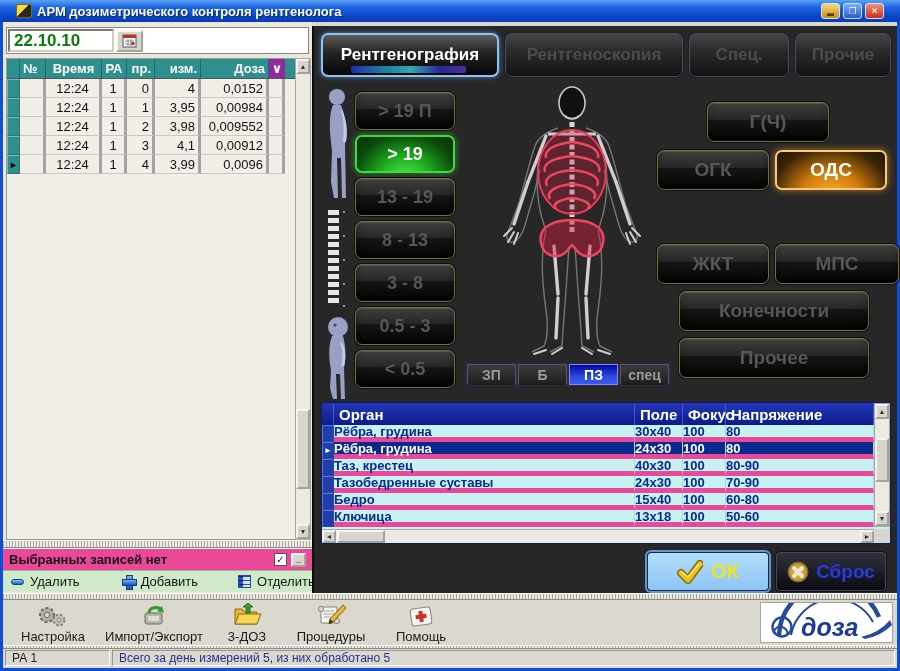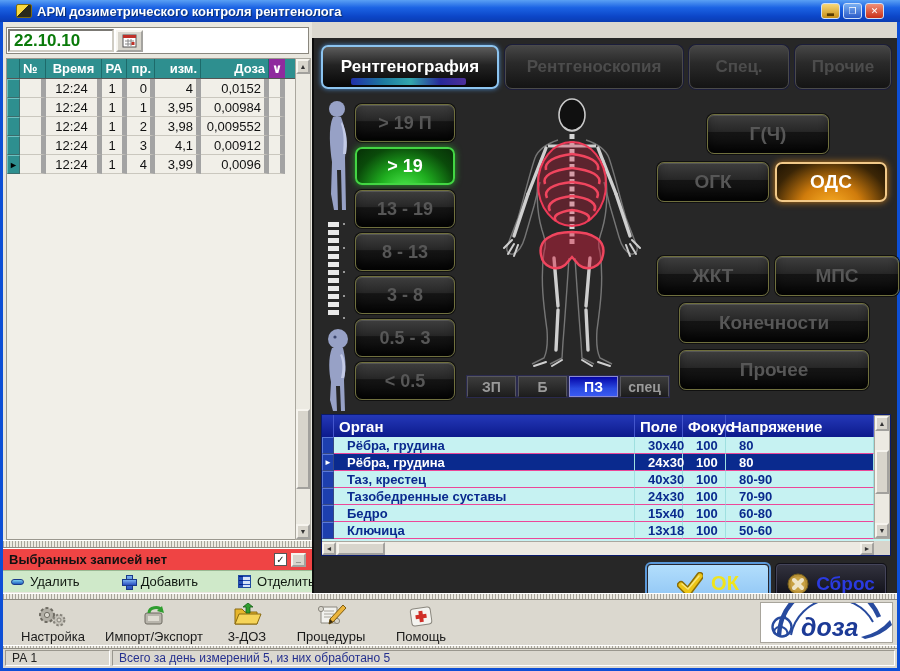--- a/index.html
+++ b/index.html
@@ -35,40 +35,40 @@
   .calbtn { width:27px; height:22px; margin-left:2px; background:#d8d5cc; border:2px outset #f8f6f0;
     display:flex; align-items:center; justify-content:center; }
   .timebox { flex:1; text-align:center; color:#0f9f0f; font-weight:bold; font-size:16px; }
 
   .mtable { position:absolute; left:3px; top:36px; width:289px; height:482px; background:#f1efe8;
     border:1px solid #9a978e; border-right:none; overflow:hidden; }
   .mt-h { display:flex; height:20px; background:#2e8f8f; color:#fff; font-weight:bold; font-size:13px;
     border-bottom:1px solid #555; }
   .mt-h .c { display:flex; align-items:center; padding:0 3px; border-right:1px solid #1d6a6a; }
   .mt-r { display:flex; height:19px; font-size:13px; color:#111; }
-  .mt-r .c { border-right:5px solid #a3a3a3; border-bottom:1px solid #cac7be;
+  .mt-r .c { border-right:3px solid #a3a3a3; border-bottom:1px solid #cac7be;
     display:flex; align-items:center; padding:0 3px; }
   .c.w-sel { width:13px; padding:0; } .c.w-num { width:26px; } .c.w-time { width:56px; justify-content:center; }
   .c.w-ra { width:25px; justify-content:center; } .c.w-pr { width:28px; justify-content:flex-end; }
   .c.w-izm { width:46px; justify-content:flex-end; } .c.w-doza { width:68px; justify-content:flex-end; }
   .c.w-chk { width:16px; justify-content:center; }
   .mt-h .w-chk { background:#8f2a9e; border-right:none; }
   .mt-r .w-sel { background:#2e8f8f; border:1px outset #6cc0c0; }
   .mt-r.cur .w-sel { color:#000; font-size:9px; justify-content:center; }
 
   .sb { background:#eceae2; border:1px solid #aaa79e; position:absolute; }
   .sb-btn { position:absolute; left:0; right:0; height:15px; background:#d8d5cc; border:2px outset #f6f4ee;
     display:flex; align-items:center; justify-content:center; font-size:7px; color:#333; }
   .sb-thumb { position:absolute; left:0; right:0; background:#d8d5cc; border:2px outset #f6f4ee; }
   .lp-vs { left:292px; top:36px; width:16px; height:482px; }
 
   .ribbed { background:repeating-linear-gradient(90deg,#a8a59c 0 1px,#eceae2 1px 3px);
     border-top:1px solid #fff; border-bottom:1px solid #8e8b82; }
   .lp-rib { position:absolute; left:0; right:0; top:518px; height:8px; }
-  .selhdr { position:absolute; left:0; right:0; top:526px; height:22px; background:#ef4444;
+  .selhdr { position:absolute; left:0; right:0; top:526px; height:22px; background:#ec4899;
     border-top:1px solid #fff; display:flex; align-items:center; padding:10px 6px;
     font-weight:bold; font-size:13px; color:#111; }
   .chk { margin-left:auto; width:13px; height:13px; background:#fff; border:1px solid #555;
     font-size:10px; line-height:11px; text-align:center; color:#222; }
   .minib { width:15px; height:14px; margin-left:4px; background:#d8d5cc; border:2px outset #f6f4ee;
     font-size:9px; line-height:8px; text-align:center; color:#333; }
   .acts { position:absolute; left:0; right:0; top:548px; height:22px; background:#cfe9c9;
     border-top:1px solid #9ab894; display:flex; align-items:center; font-size:13px; color:#101810; }
   .act { display:flex; align-items:center; gap:6px; }
   .ic-minus { width:13px; height:6px; border-radius:3px; border:1px solid #1a3a8a;
@@ -76,21 +76,21 @@
   .ic-plus { position:relative; width:13px; height:13px; }
   .ic-plus::before,.ic-plus::after { content:""; position:absolute; background:linear-gradient(#7ab0f0,#2a50c0);
     border:1px solid #1a3a8a; }
   .ic-plus::before { left:4px; top:0; width:5px; height:13px; }
   .ic-plus::after { left:0; top:4px; width:13px; height:5px; }
   .ic-grid { width:13px; height:13px; border:1px solid #204a9e;
     background:linear-gradient(90deg,#2a55b8 0 4px,#eaf0fc 4px),
                repeating-linear-gradient(180deg,#2a55b8 0 1px,#eaf0fc 1px 4px); background-blend-mode:multiply; }
 
   
-  .rp { position:absolute; left:309px; top:16px; right:0; height:571px; background:#272727;
+  .rp { position:absolute; left:309px; top:4px; right:0; height:571px; background:#272727;
     border-left:2px solid #0c0c0c; }
   .tabs { position:absolute; left:7px; top:7px; height:44px; display:flex; }
   .tab { border-radius:7px; background:linear-gradient(180deg,#464646,#2a2a2a 40%,#141414);
     border:1px solid #4a4a4a; box-shadow:0 0 0 1px #1b1d3a; color:#4c4c4c; font-weight:bold; font-size:17px;
     display:flex; align-items:center; justify-content:center; margin-right:6px; }
   .tab.active { border:2px solid #8cc4f0; box-shadow:0 0 5px #4a88c8;
     background:linear-gradient(180deg,#5c5c5c,#232323 45%,#060606); color:#fff; position:relative; overflow:hidden; }
   .tab.active::after { content:""; position:absolute; bottom:2px; left:16%; width:66%; height:7px;
     border-radius:2px; opacity:.9;
     background:linear-gradient(90deg,#2233bb,#1f86b0 28%,#37b8c0 52%,#2a2aa8 78%,#5533aa); }
@@ -115,21 +115,21 @@
     background:linear-gradient(180deg,#3c3c3c,#1e1e1e); box-shadow:0 0 0 1px #2a2a4e;
     color:#9a9a9a; font-weight:bold; font-size:14px; display:flex; align-items:center; justify-content:center; }
   .projbtn.active { background:linear-gradient(180deg,#0404a8,#2a4ae0 60%,#3a5af2); color:#fff; border-color:#8a8ad0; }
 
   .otable { position:absolute; left:7px; top:376px; width:570px; height:142px;
     background:#c6f2f2; border:1px solid #0a1a6a; }
   .ot-h { display:flex; height:22px; background:linear-gradient(180deg,#2438b8,#0c1a8c);
     color:#fff; font-weight:bold; font-size:15px; }
   .ot-h .c { display:flex; align-items:center; padding:0 5px; border-right:1px solid #4456cc; }
   .ot-r { display:flex; height:17px; font-size:13px; font-weight:bold; color:#0a2a8e; }
-  .ot-r .c { display:flex; align-items:center; padding:0 13px; border-bottom:1px solid #ec4899;
+  .ot-r .c { display:flex; align-items:center; padding:0 0; border-bottom:5px solid #ec4899;
     border-right:1px solid #9fe0e0; }
   .c.o-sel { width:12px; padding:0; } .c.o-org { width:301px; } .c.o-pole { width:48px; }
   .c.o-fok { width:43px; } .c.o-napr { width:148px; }
   .ot-r .o-sel { background:#1d3fae; border:1px outset #5a78d8; }
   .ot-r.selrow { background:#0a2a8e; color:#fff; }
   .ot-r.selrow .o-sel { color:#fff; font-size:8px; justify-content:center; }
   .ot-vs { right:0; top:0; width:16px; height:124px; }
   .ot-hs { position:absolute; left:0; bottom:0; right:16px; height:14px; background:#eceae2;
     border-top:1px solid #aaa79e; }
   .hs-btn { position:absolute; top:0; width:14px; height:13px; background:#d8d5cc; border:2px outset #f6f4ee;

